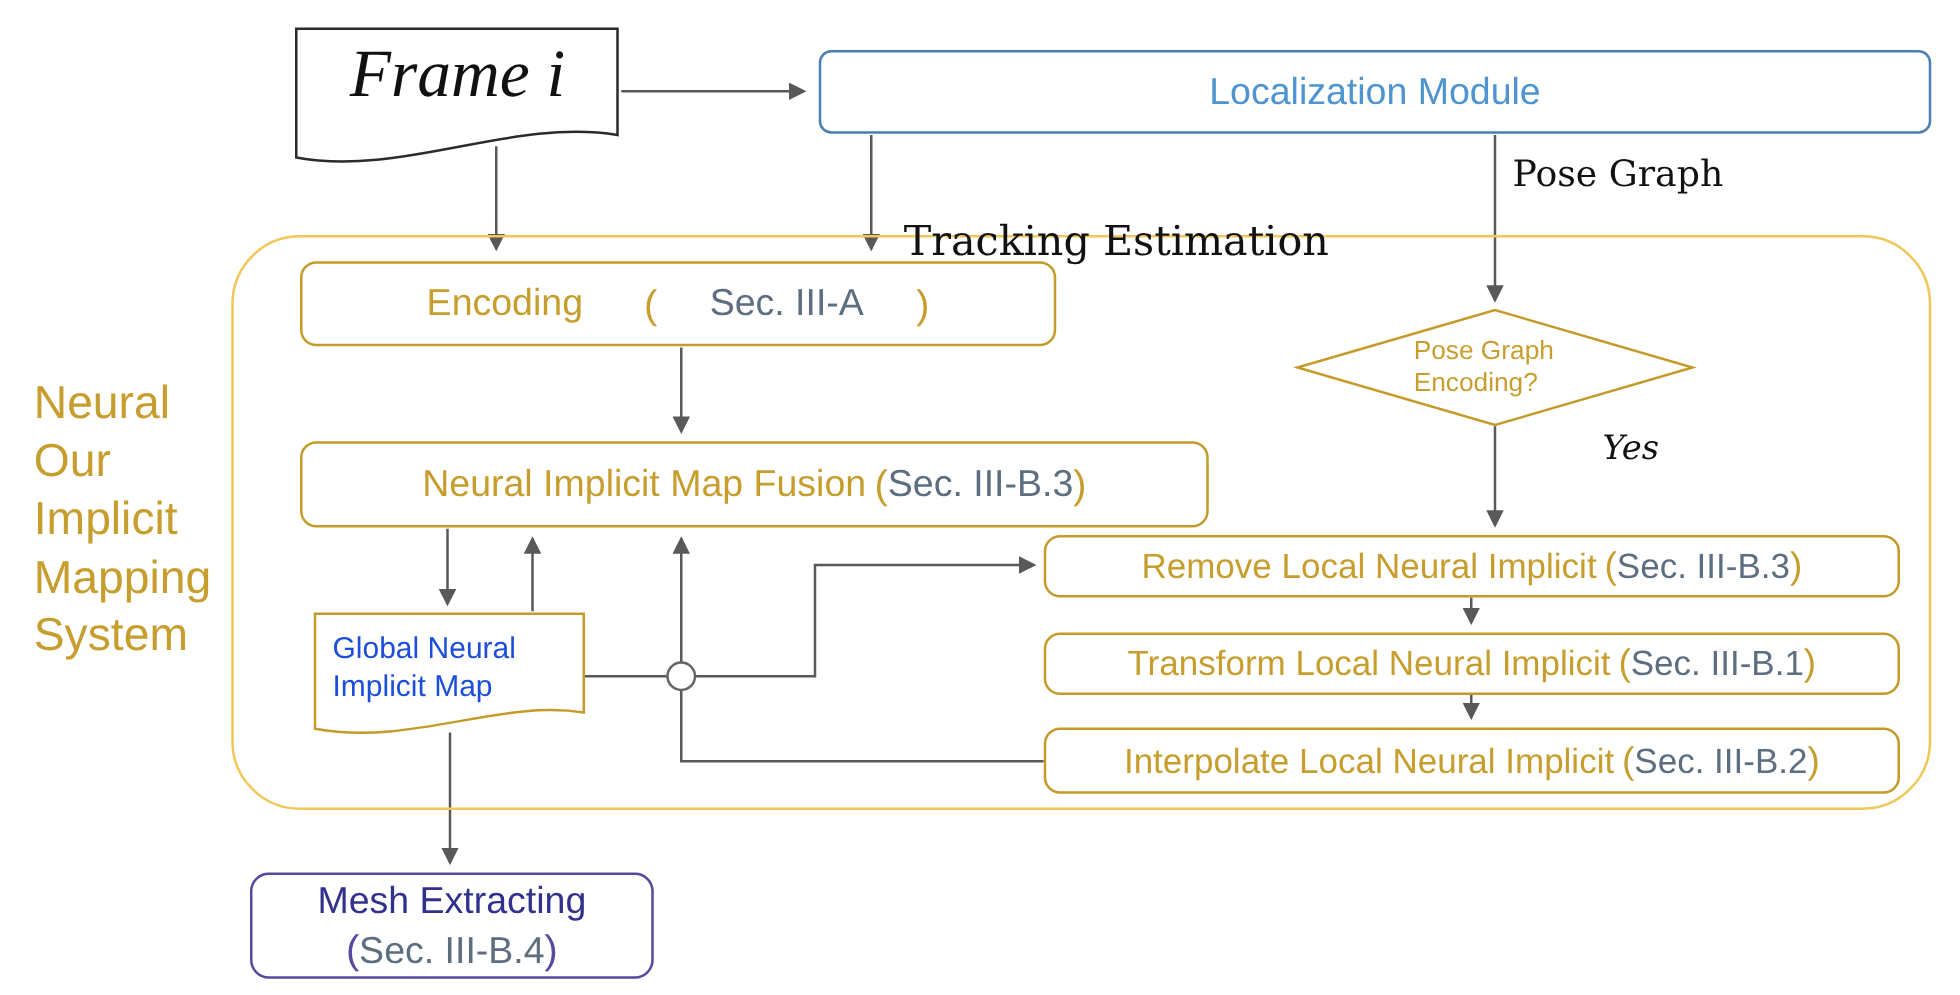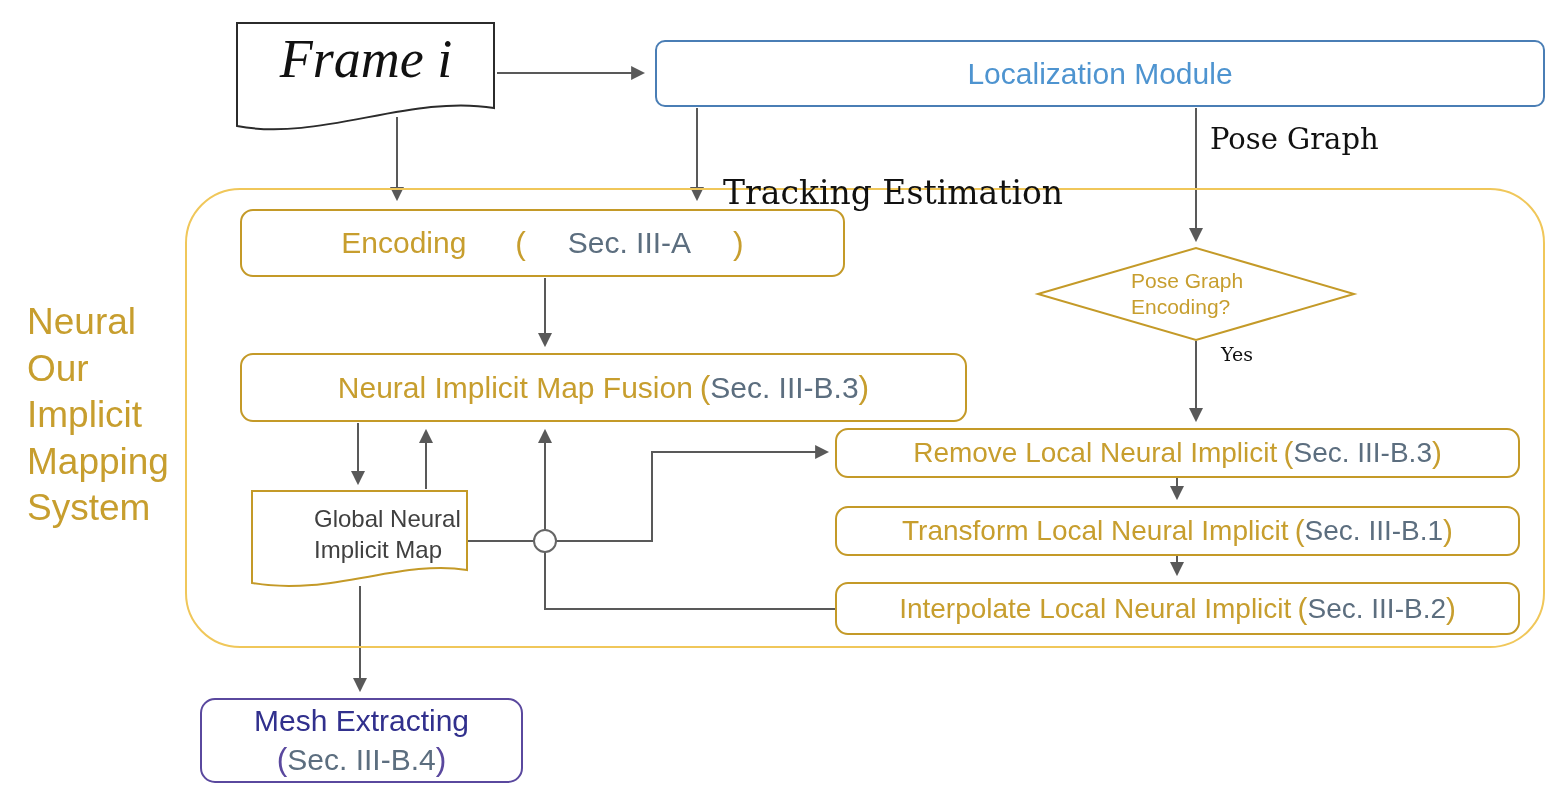--- a/index.html
+++ b/index.html
@@ -19,21 +19,21 @@
              border:2.5px solid var(--gold_light);border-radius:55px;box-sizing:border-box;}
 
   .blue-box{border-color:var(--blue_border);border-radius:10px;}
   .blue-box .t{color:var(--blue_text);}
 
   .mesh-box{border-color:var(--purple_border);border-radius:15px;flex-direction:column;
             line-height:38px;}
   .mesh-box .t{color:var(--purple_text);}
   .mesh-box .paren{color:var(--purple_border);}
 
-  .doc-text{position:absolute;color:#404040;font-family:"Liberation Sans",sans-serif;margin-left:48px;}
+  .doc-text{position:absolute;color:#1d4ed8;font-family:"Liberation Sans",sans-serif;}
   .serif-label{position:absolute;color:#111;font-family:"DejaVu Serif",serif;}
   .frame-label{position:absolute;color:#111;font-family:"Liberation Serif",serif;
                font-style:italic;font-weight:500;}
   .diamond-text{position:absolute;color:var(--gold_text);font-size:21px;line-height:26px;}
   .system-label{position:absolute;left:27px;top:299px;color:var(--gold_text);
                 font-size:37px;line-height:46.5px;}
 </style>
 </head>
 <body>
 
@@ -79,21 +79,21 @@
   </div>
 
   <div class="frame-label" style="left:237px;top:28px;width:258px;text-align:center;font-size:54px;">Frame i</div>
 
   <div class="node blue-box" style="left:655px;top:40px;width:890px;height:67px;font-size:30px;">
     <span class="t">Localization Module</span>
   </div>
 
   <div class="serif-label" style="left:723px;top:126px;font-size:33px;margin-top:47px;">Tracking Estimation</div>
   <div class="serif-label" style="left:1210px;top:122px;font-size:29px;">Pose Graph</div>
-  <div class="serif-label" style="left:1221px;top:343px;font-size:19px;">Yes</div>
+  <div class="serif-label" style="left:1282px;top:343px;font-size:27px;font-style:italic;">Yes</div>
 
   <div class="node" style="left:240px;top:209px;width:605px;height:68px;font-size:30px;gap:42px;">
     <span class="t">Encoding</span>
       <span class="paren po">(</span>
       <span class="sec">Sec. III-A</span>
       <span class="paren">)</span>
   </div>
 
   <div class="node" style="left:240px;top:353px;width:727px;height:69px;font-size:30px;">
     <span class="t">Neural Implicit Map Fusion</span>

